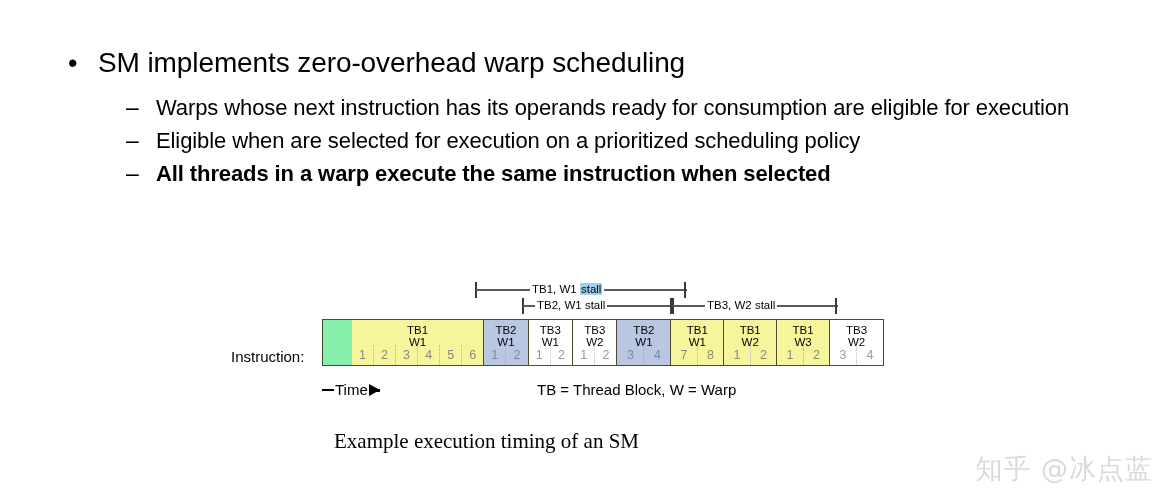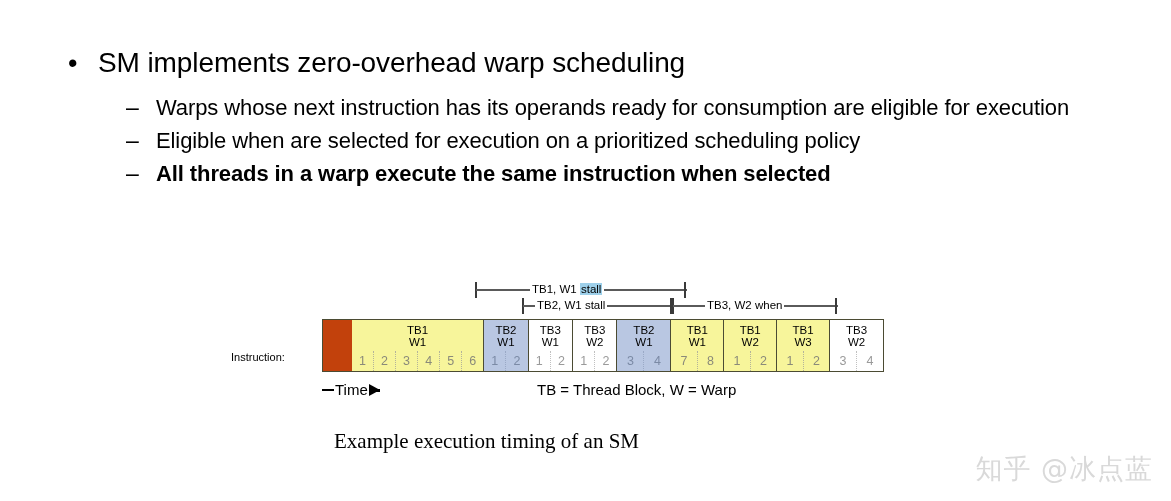--- a/index.html
+++ b/index.html
@@ -73,34 +73,34 @@
     left: 0;
     top: 272px;
     width: 1030px;
     height: 140px;
   }
 
   .instr-label {
     position: absolute;
     left: 231px;
     top: 348px;
-    font-size: 11px;
+    font-size: 15px;
     line-height: 18px;
     white-space: nowrap;
   }
 
   .timeline {
     position: absolute;
     left: 322px;
     top: 319px;
-    height: 53px;
+    height: 47px;
     display: flex;
     border: 1px solid #4b4b33;
     box-sizing: border-box;
-    background: #c2410c;
+    background: #86efac;
     padding-left: 29px;
   }
   .tb-block {
     position: relative;
     box-sizing: border-box;
     border-right: 1px solid #4b4b33;
     display: flex;
     flex-direction: column;
     justify-content: flex-start;
   }
@@ -275,21 +275,21 @@
       <div class="br-tick" style="left:0px;"></div>
       <div class="br-line" style="left:1px; width:150px;"></div>
       <div class="br-tick" style="left:148px;"></div>
       <div class="br-label" style="left:13px;">TB2, W1 stall</div>
     </div>
 
     <div class="bracket-row" style="left:672px; top:24px; width:167px;">
       <div class="br-tick" style="left:0px;"></div>
       <div class="br-line" style="left:1px; width:165px;"></div>
       <div class="br-tick" style="left:163px;"></div>
-      <div class="br-label" style="left:33px;">TB3, W2 when</div>
+      <div class="br-label" style="left:33px;">TB3, W2 stall</div>
     </div>
 
   </div>
 </div>
 
 <div class="instr-label">Instruction:</div>
 
 <div class="timeline" style="width:562px;">
 
   <div class="tb-block blk-yellow" style="width:140px;">

